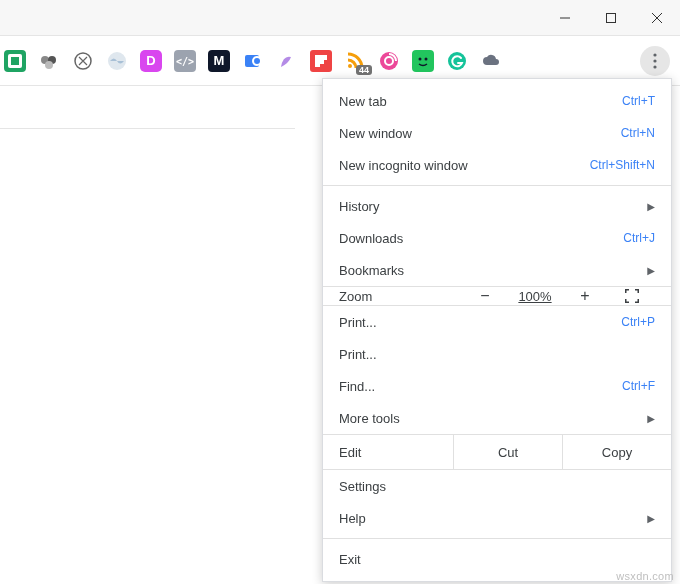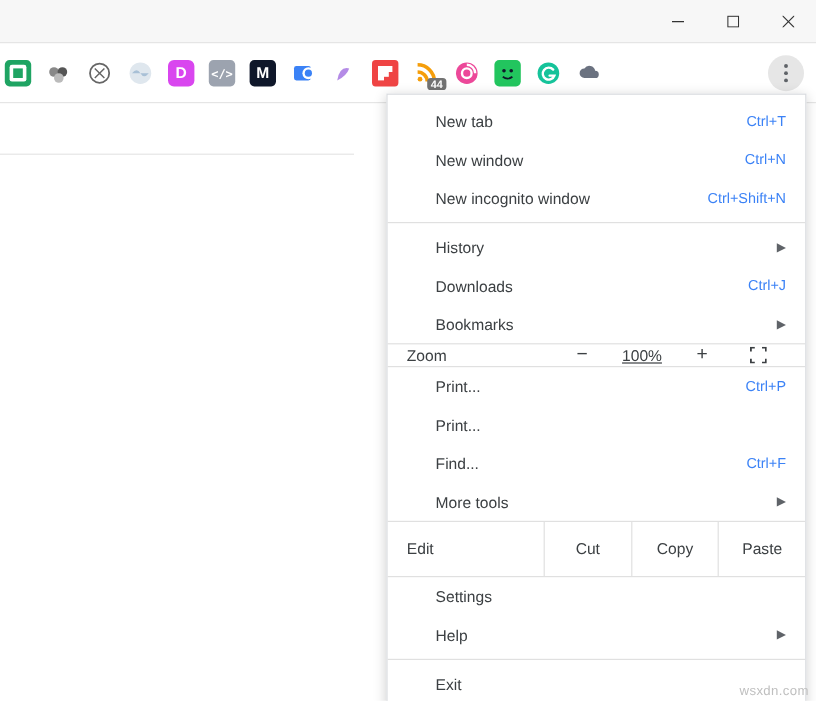--- a/index.html
+++ b/index.html
@@ -73,21 +73,21 @@
       box-shadow: 0 2px 10px rgba(0,0,0,.2);
       padding: 6px 0;
     }
     .row {
       display:flex; align-items:center;
       height: 32px;
       padding: 0 16px;
       font-size: 13px;
       color:#3c4043;
     }
-    .row .label { flex:1;margin-left:24px; }
+    .row .label { flex:1; }
     .row .sc { color:#3b82f6; font-size:12px; }
     .row .tri {
       color:#5f6368; font-size:10px;
       margin-left:auto;
     }
     .sep { height:1px; background:#e0e0e0; margin:4px 0; }
     .zoom-row {
       display:flex; align-items:center;
       height:20px;
       border-top:1px solid #e0e0e0;
@@ -99,21 +99,21 @@
       color:#3c4043; font-size:16px;
     }
     .zoom-row .zval { flex:0 0 56px; text-align:center; font-size:13px;text-decoration:underline;}
     .zoom-row .fs {
       flex:0 0 50px; display:flex; align-items:center; justify-content:center;
     }
     .edit-row {
       display:flex; align-items:center;
       border-top:1px solid #e0e0e0;
       border-bottom:1px solid #e0e0e0;
-      height:47px;
+      height:36px;
     }
     .edit-row .el { width:130px; padding-left:16px; }
     .edit-row .eb {
       flex:1; text-align:center;
       border-left:1px solid #e0e0e0;
       height:100%;
       display:flex; align-items:center; justify-content:center;
       font-size:13px;
     }
     .watermark {
@@ -300,21 +300,20 @@
   </div>
   <div class="row">
     <span class="label">More tools</span>
     <span class="tri">▶</span>
   </div>
 
   <div class="edit-row">
     <span class="el">Edit</span>
     <span class="eb">Cut</span>
     <span class="eb">Copy</span>
-    <span class="eb">Paste</span>
   </div>
 
   <div class="row">
     <span class="label">Settings</span>
   </div>
   <div class="row">
     <span class="label">Help</span>
     <span class="tri">▶</span>
   </div>
 

